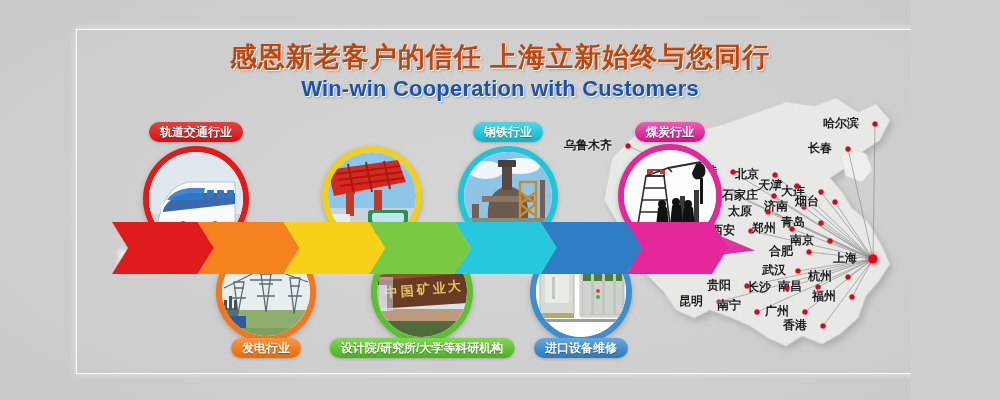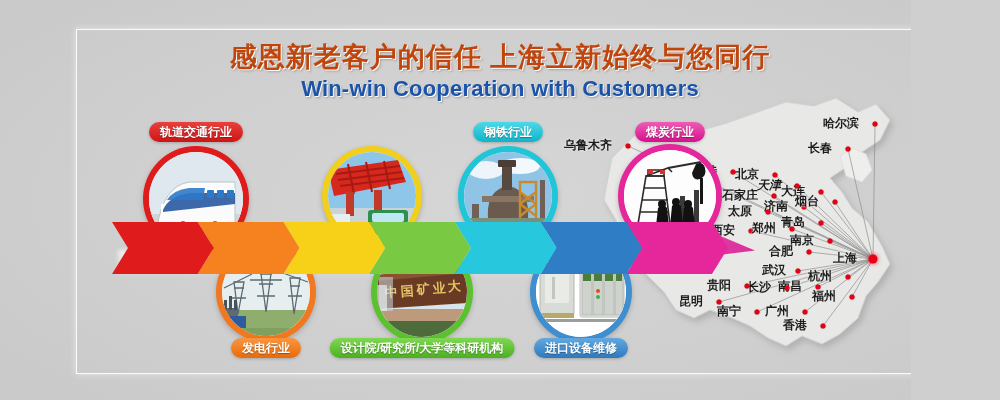--- a/index.html
+++ b/index.html
@@ -194,21 +194,21 @@
         <div class="city" style="left: 196px; top: 174px; transform: translate(-100%, -50%);">武汉</div>
         <div class="dot" style="left: 228px; top: 191px;"></div>
         <div class="city" style="left: 212px; top: 190px; transform: translate(-100%, -50%);">南昌</div>
         <div class="dot" style="left: 197px; top: 192px;"></div>
         <div class="city" style="left: 181px; top: 191px; transform: translate(-100%, -50%);">长沙</div>
         <div class="dot" style="left: 157px; top: 190px;"></div>
         <div class="city" style="left: 141px; top: 189px; transform: translate(-100%, -50%);">贵阳</div>
         <div class="dot" style="left: 129px; top: 206px;"></div>
         <div class="city" style="left: 113px; top: 205px; transform: translate(-100%, -50%);">昆明</div>
         <div class="dot" style="left: 167px; top: 216px;"></div>
-        <div class="city" style="left: 151px; top: 215px; transform: translate(-100%, -50%);">南宁</div>
+        <div class="city" style="left: 151px; top: 209px; transform: translate(-100%, -50%);">南宁</div>
         <div class="dot" style="left: 262px; top: 201px;"></div>
         <div class="city" style="left: 246px; top: 200px; transform: translate(-100%, -50%);">福州</div>
         <div class="dot" style="left: 215px; top: 216px;"></div>
         <div class="city" style="left: 199px; top: 215px; transform: translate(-100%, -50%);">广州</div>
         <div class="dot" style="left: 233px; top: 230px;"></div>
         <div class="city" style="left: 217px; top: 229px; transform: translate(-100%, -50%);">香港</div>
       </div>
   </div>
 
   <div id="band-shadow"></div>

